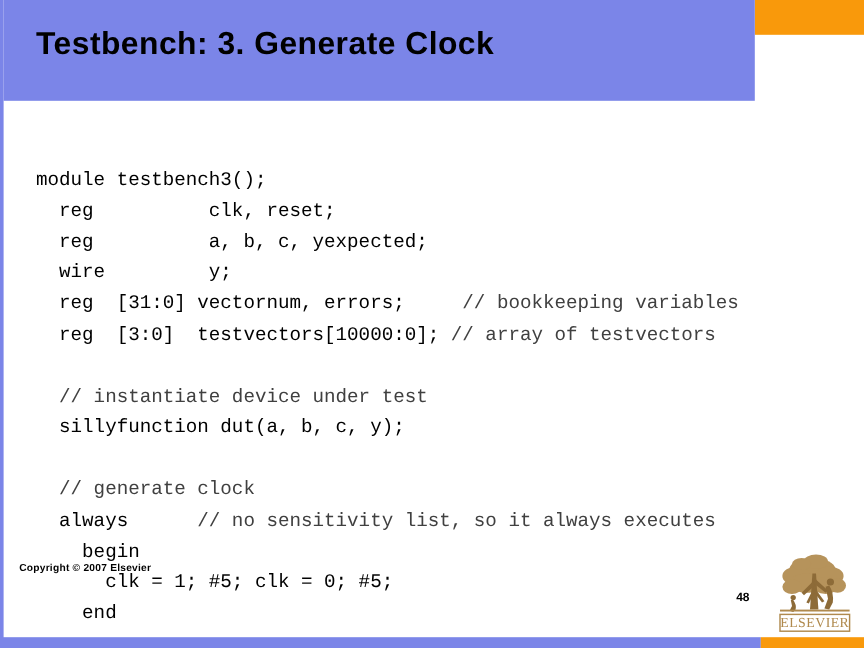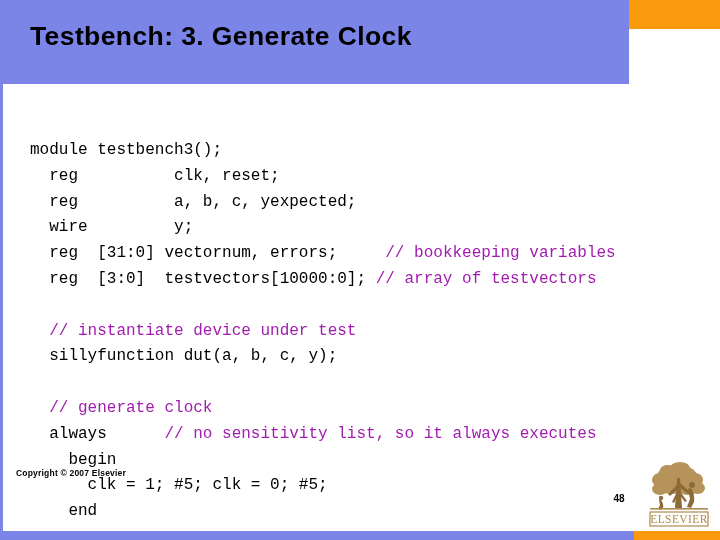--- a/index.html
+++ b/index.html
@@ -64,21 +64,21 @@
     top: 104px;
     width: 688px;
     font-family: "Liberation Mono", "DejaVu Sans Mono", monospace;
     font-size: 16px;
     line-height: 25.8px;
     color: #000000;
     white-space: pre;
     margin-top: 34px;
   }
   .code-line { white-space: pre; height: 25.8px; }
-  .cmt { color: #a21caf; }
+  .cmt { color: #404040; }
 
   
   .copyright {
     position: absolute;
     left: 16px;
     top: 468px;
     font-size: 8.5px;
     font-weight: bold;
     color: #000000;
     white-space: nowrap;

